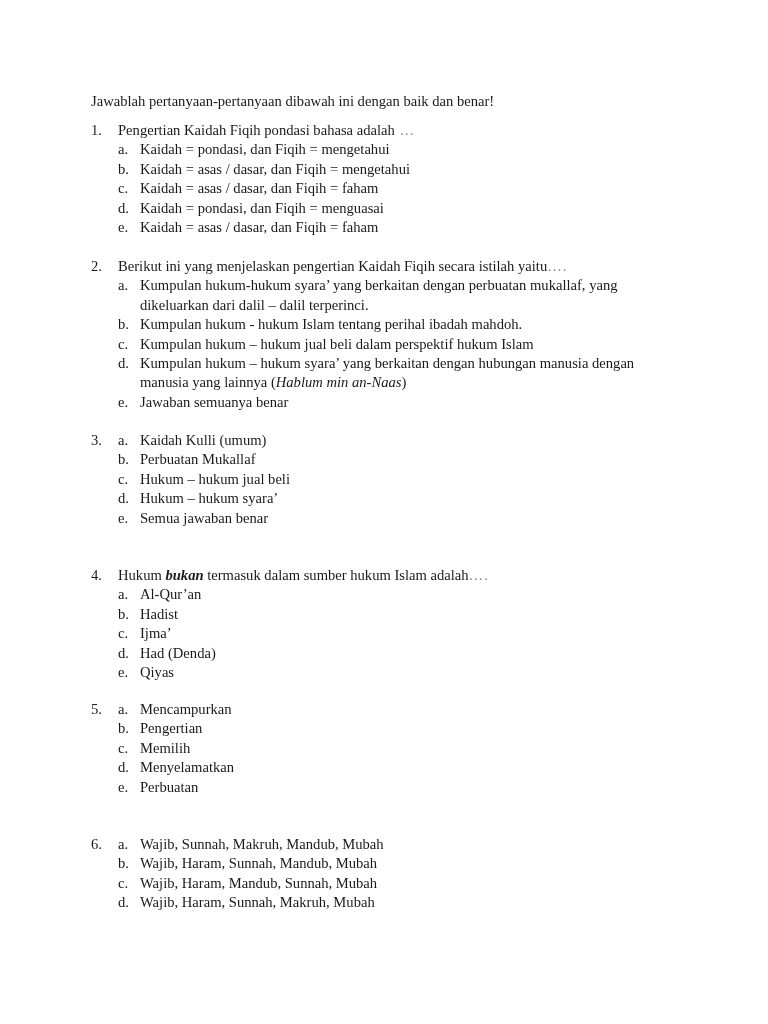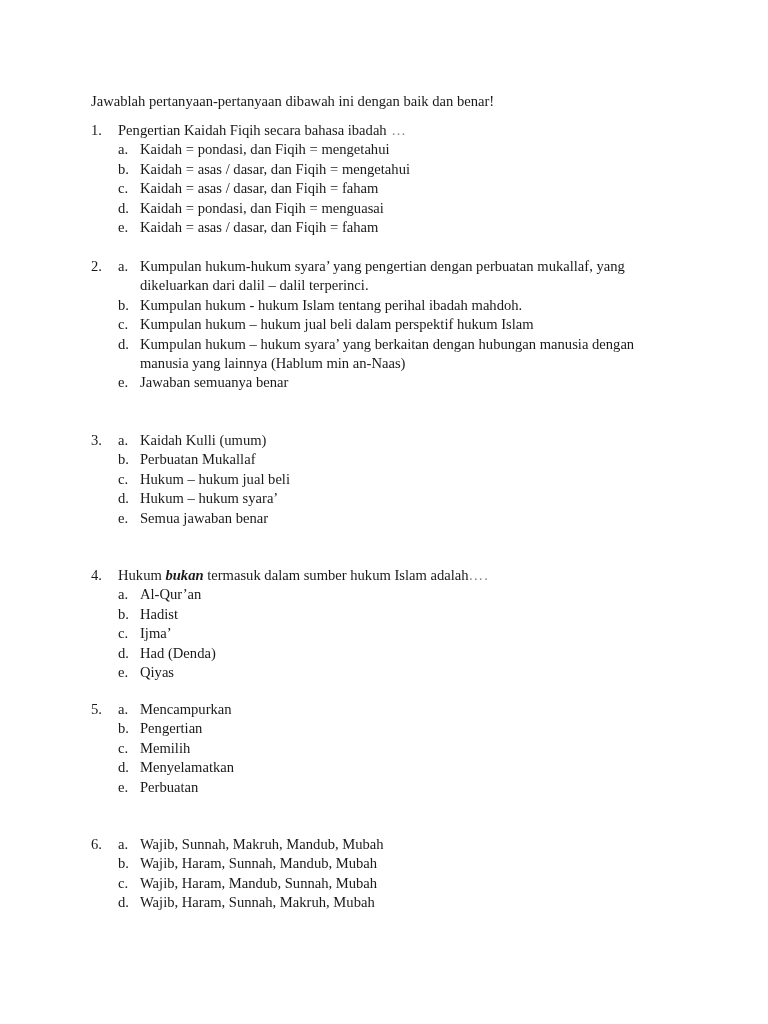--- a/index.html
+++ b/index.html
@@ -57,33 +57,33 @@
       padding-left: 49px;
       white-space: normal;
     }
     .opt-letter {
       position: absolute;
       left: 27px;
       top: 0;
     }
     .opt-text { display: block; }
     .em-bold { font-weight: bold; font-style: italic; }
-    .em-italic { }
+    .em-italic { font-style: italic; }
   </style>
 </head>
 <body>
 
 <div class="page">
 
   <div class="instruction">Jawablah pertanyaan-pertanyaan dibawah ini dengan baik dan benar!</div>
 
   <div class="question" style="top:121px;">
     <div class="q-line">
       <span class="q-num">1.</span>
-      <span class="q-text"><span>Pengertian Kaidah Fiqih secara bahasa ibadah</span><span class="dots"> …</span></span>
+      <span class="q-text"><span>Pengertian Kaidah Fiqih pondasi bahasa adalah</span><span class="dots"> …</span></span>
     </div>
     <ul class="options">
       <li class="opt">
           <span class="opt-letter">a.</span>
           <span class="opt-text">Kaidah = pondasi, dan Fiqih = mengetahui</span>
         </li>
       <li class="opt">
           <span class="opt-letter">b.</span>
           <span class="opt-text">Kaidah = asas / dasar, dan Fiqih = mengetahui</span>
         </li>
@@ -98,25 +98,26 @@
       <li class="opt">
           <span class="opt-letter">e.</span>
           <span class="opt-text">Kaidah = asas / dasar, dan Fiqih = faham</span>
         </li>
     </ul>
   </div>
 
   <div class="question" style="top:257px;">
     <div class="q-line">
       <span class="q-num">2.</span>
-    </div>
-    <ul class="options">
-      <li class="opt">
-          <span class="opt-letter">a.</span>
-          <span class="opt-text">Kumpulan hukum-hukum syara’ yang pengertian dengan perbuatan mukallaf, yang dikeluarkan dari dalil – dalil terperinci.</span>
+      <span class="q-text"><span>Berikut ini yang menjelaskan pengertian Kaidah Fiqih secara istilah yaitu</span><span class="dots">….</span></span>
+    </div>
+    <ul class="options">
+      <li class="opt">
+          <span class="opt-letter">a.</span>
+          <span class="opt-text">Kumpulan hukum-hukum syara’ yang berkaitan dengan perbuatan mukallaf, yang dikeluarkan dari dalil – dalil terperinci.</span>
         </li>
       <li class="opt">
           <span class="opt-letter">b.</span>
           <span class="opt-text">Kumpulan hukum - hukum Islam tentang perihal ibadah mahdoh.</span>
         </li>
       <li class="opt">
           <span class="opt-letter">c.</span>
           <span class="opt-text">Kumpulan hukum – hukum jual beli dalam perspektif hukum Islam</span>
         </li>
       <li class="opt">

